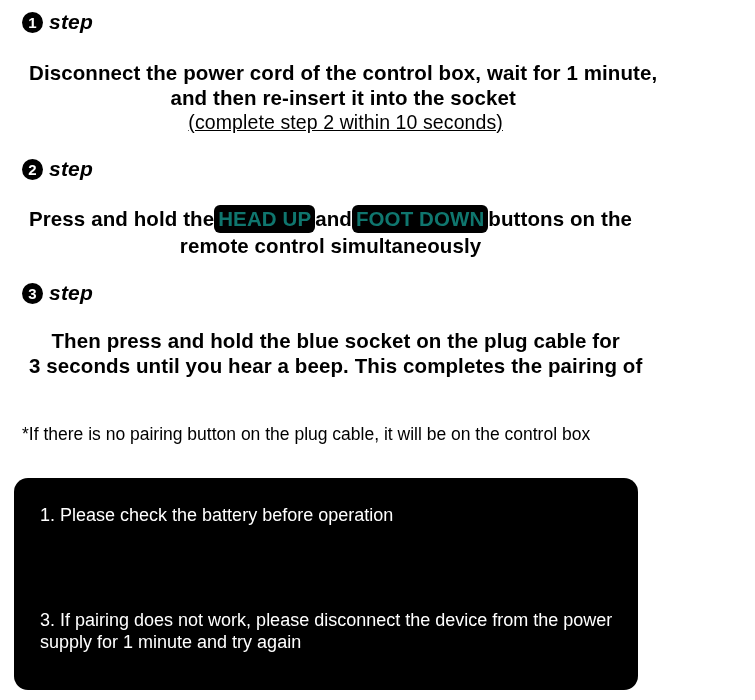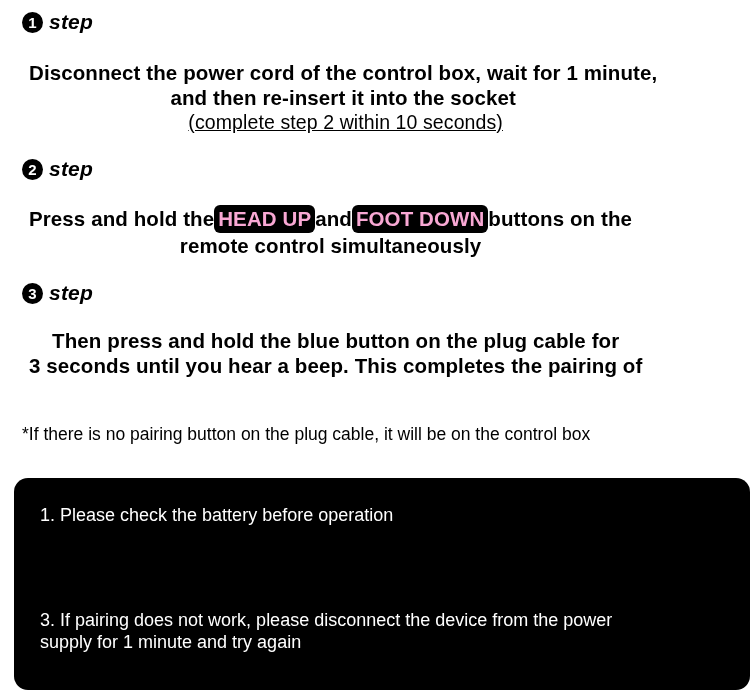--- a/index.html
+++ b/index.html
@@ -4,23 +4,23 @@
 <style>
   html, body { margin: 0; padding: 0; background: #ffffff; }
   body { width: 755px; height: 700px; position: relative; overflow: hidden;
          font-family: "Liberation Sans", "DejaVu Sans", sans-serif; color: #000; }
   .step-head { position: absolute; left: 22px; display: flex; align-items: center; gap: 6px; }
   .num { width: 21px; height: 21px; border-radius: 50%; background: #000; color: #fff;
          font-weight: bold; font-size: 15px; display: flex; align-items: center; justify-content: center; line-height: 1; }
   .step-word { font-size: 21px; font-weight: bold; font-style: italic; letter-spacing: 0.2px; }
   .para { position: absolute; left: 29px; font-weight: bold; font-size: 20.5px; line-height: 25px; letter-spacing: 0.1px; white-space: nowrap; text-align: center; }
   .sub { font-weight: normal; display: block; padding-left: 5px; font-size: 19.5px; text-decoration: underline; }
-  .badge { display: inline-block; background: #000; color: #f9a8d4; border-radius: 6px; padding: 0 4px; line-height: 28px; }
+  .badge { display: inline-block; background: #000; color: #0f766e; border-radius: 6px; padding: 0 4px; line-height: 28px; }
   .note { position: absolute; left: 22px; top: 424px; font-size: 17.5px; white-space: nowrap; }
-  .box { position: absolute; left: 14px; top: 478px; width: 736px; height: 212px; background: #000; border-radius: 14px; color: #fff; }
+  .box { position: absolute; left: 14px; top: 478px; width: 624px; height: 212px; background: #000; border-radius: 14px; color: #fff; }
   .box .item { position: absolute; left: 26px; font-size: 18px; line-height: 22px; white-space: nowrap; }
 </style>
 </head>
 <body>
 
 <div class="step-head" style="top:10px;">
   <span class="num">1</span>
   <span class="step-word">step</span>
 </div>
 <div class="para" style="top:60px;">
@@ -38,21 +38,21 @@
     <span>Press and hold the</span><span class="badge">HEAD UP</span><span>and</span><span class="badge">FOOT DOWN</span><span>buttons on the</span>
   </span>
   <span style="display:block">remote control simultaneously</span>
 </div>
 
 <div class="step-head" style="top:281px;">
   <span class="num">3</span>
   <span class="step-word">step</span>
 </div>
 <div class="para" style="top:328px;">
-  <span style="display:block">Then press and hold the blue button on the plug cable for</span>
+  <span style="display:block">Then press and hold the blue socket on the plug cable for</span>
   <span style="display:block">3 seconds until you hear a beep. This completes the pairing of</span>
 </div>
 
 <div class="note">*If there is no pairing button on the plug cable, it will be on the control box</div>
 
 <div class="box">
   <div class="item" style="top:26px;">
     <span style="display:block">1. Please check the battery before operation</span>
   </div>
   <div class="item" style="top:131px;">

